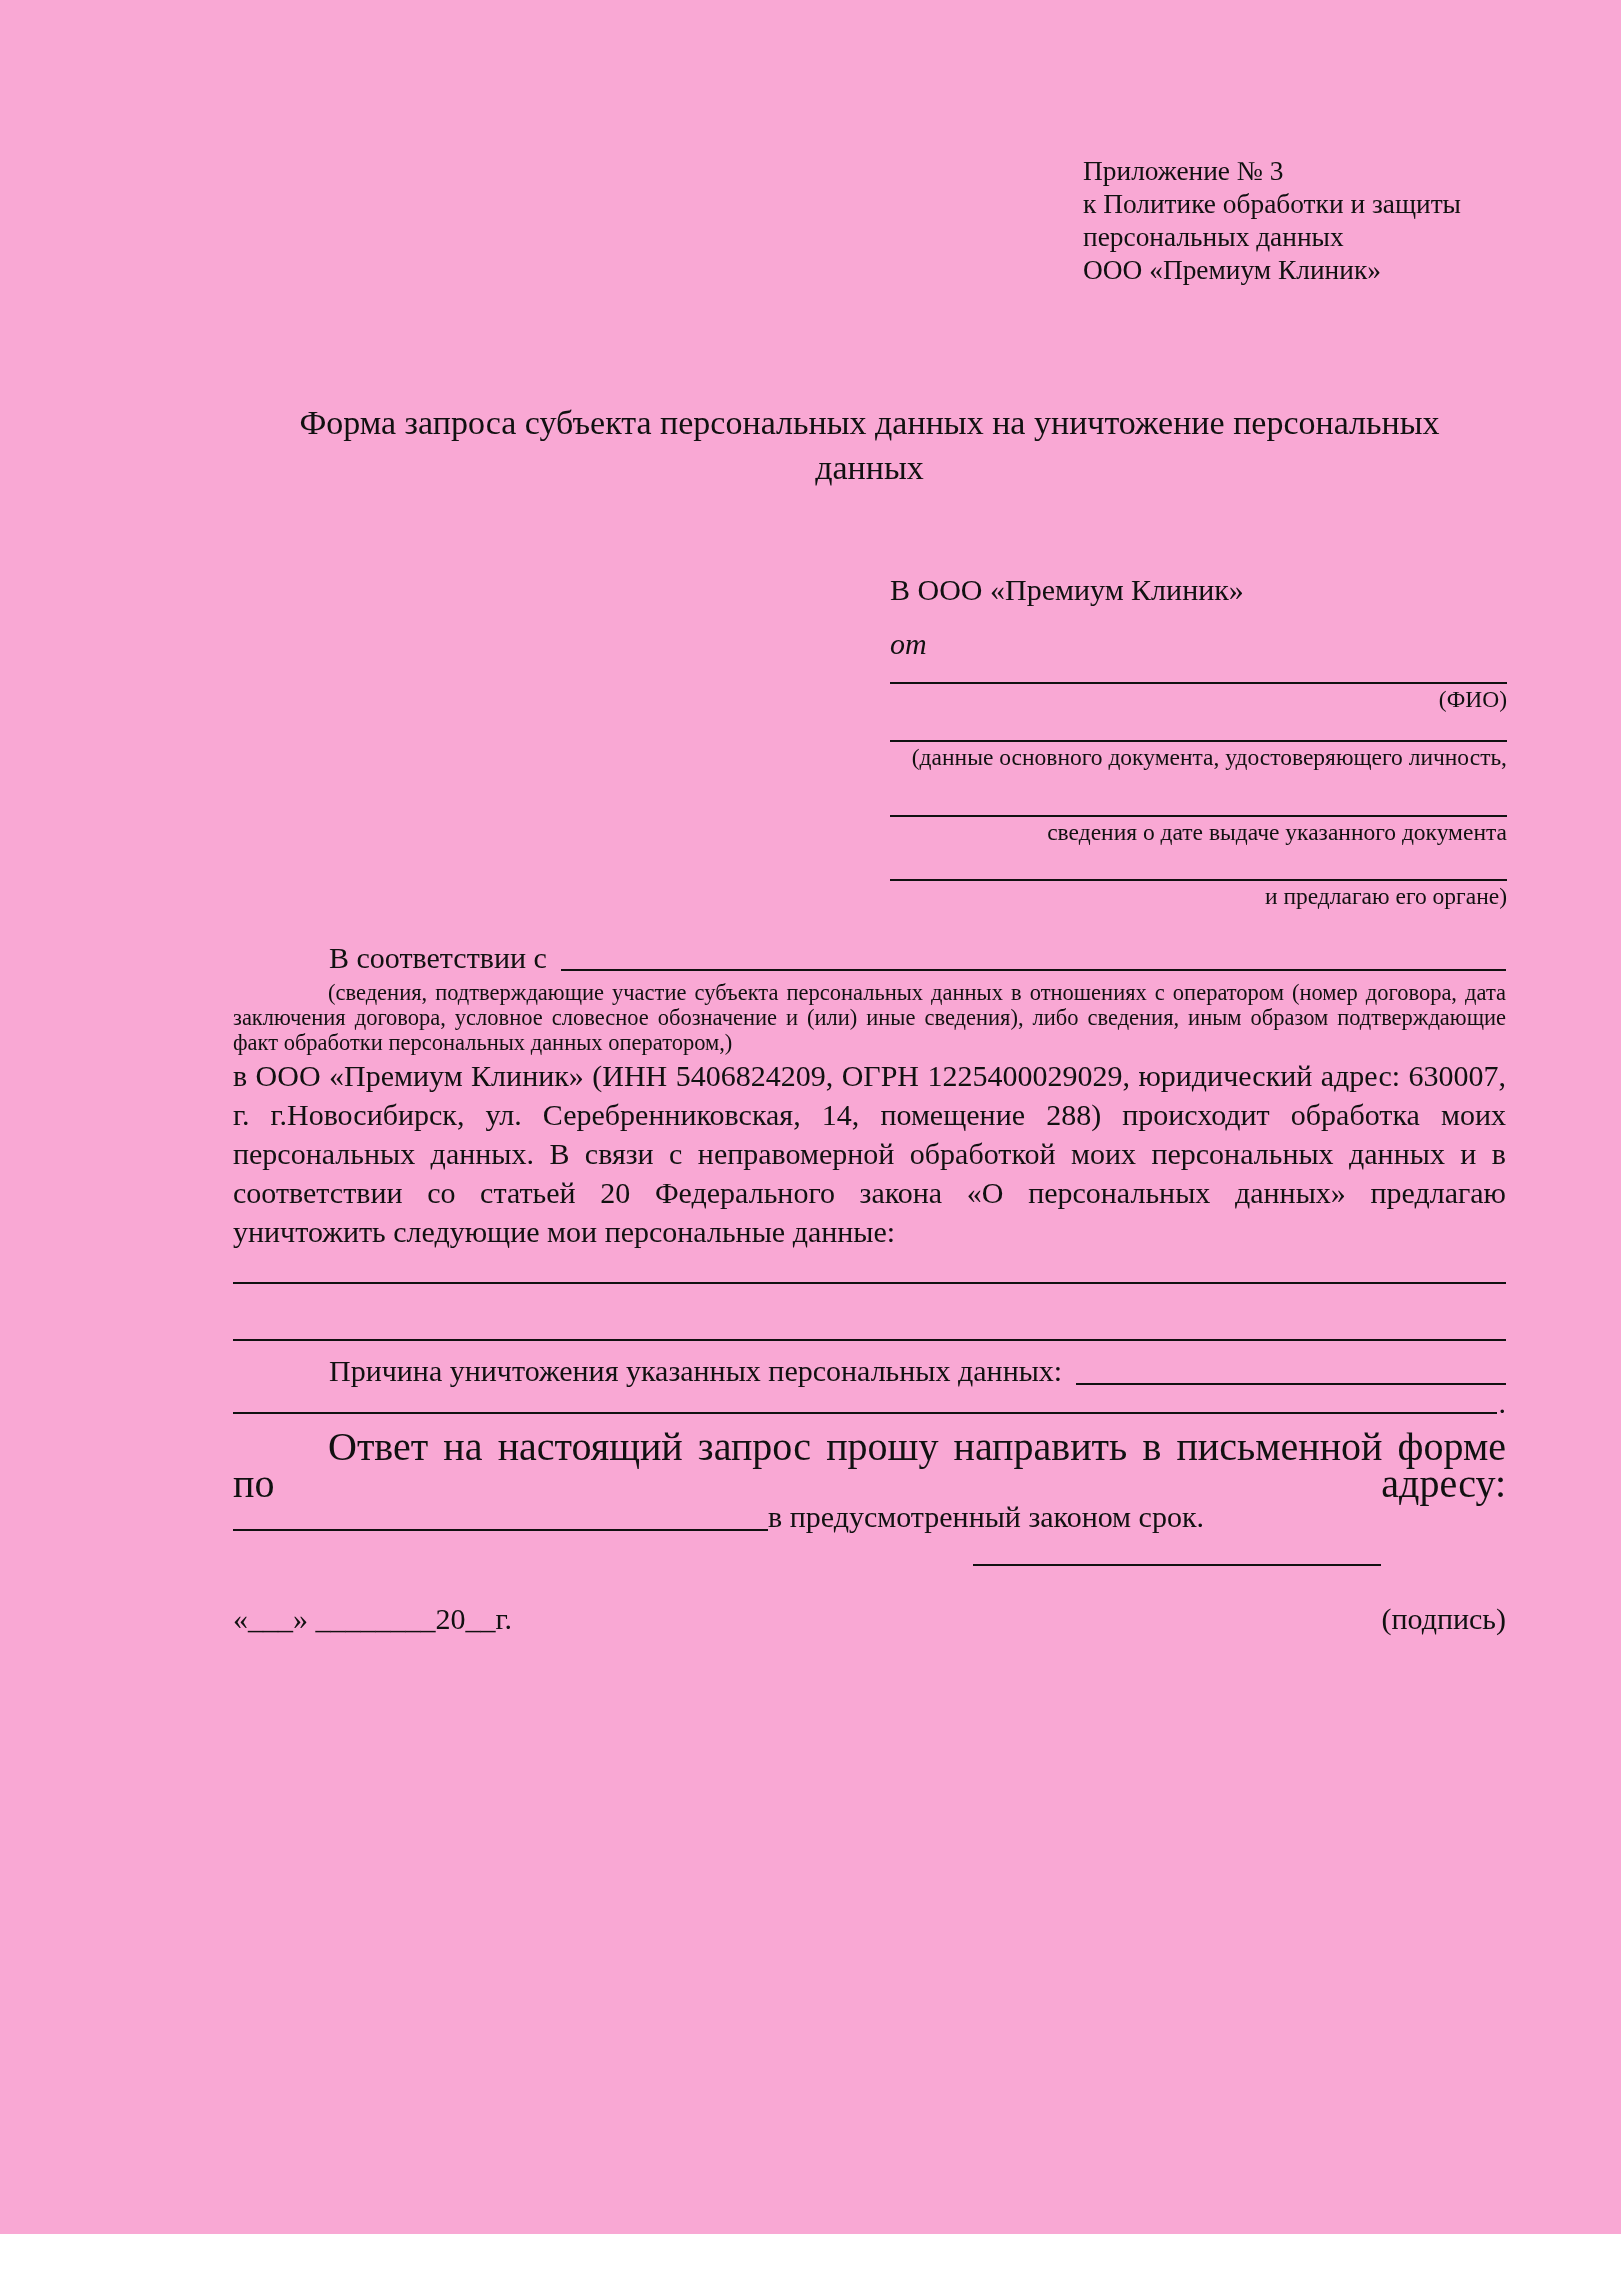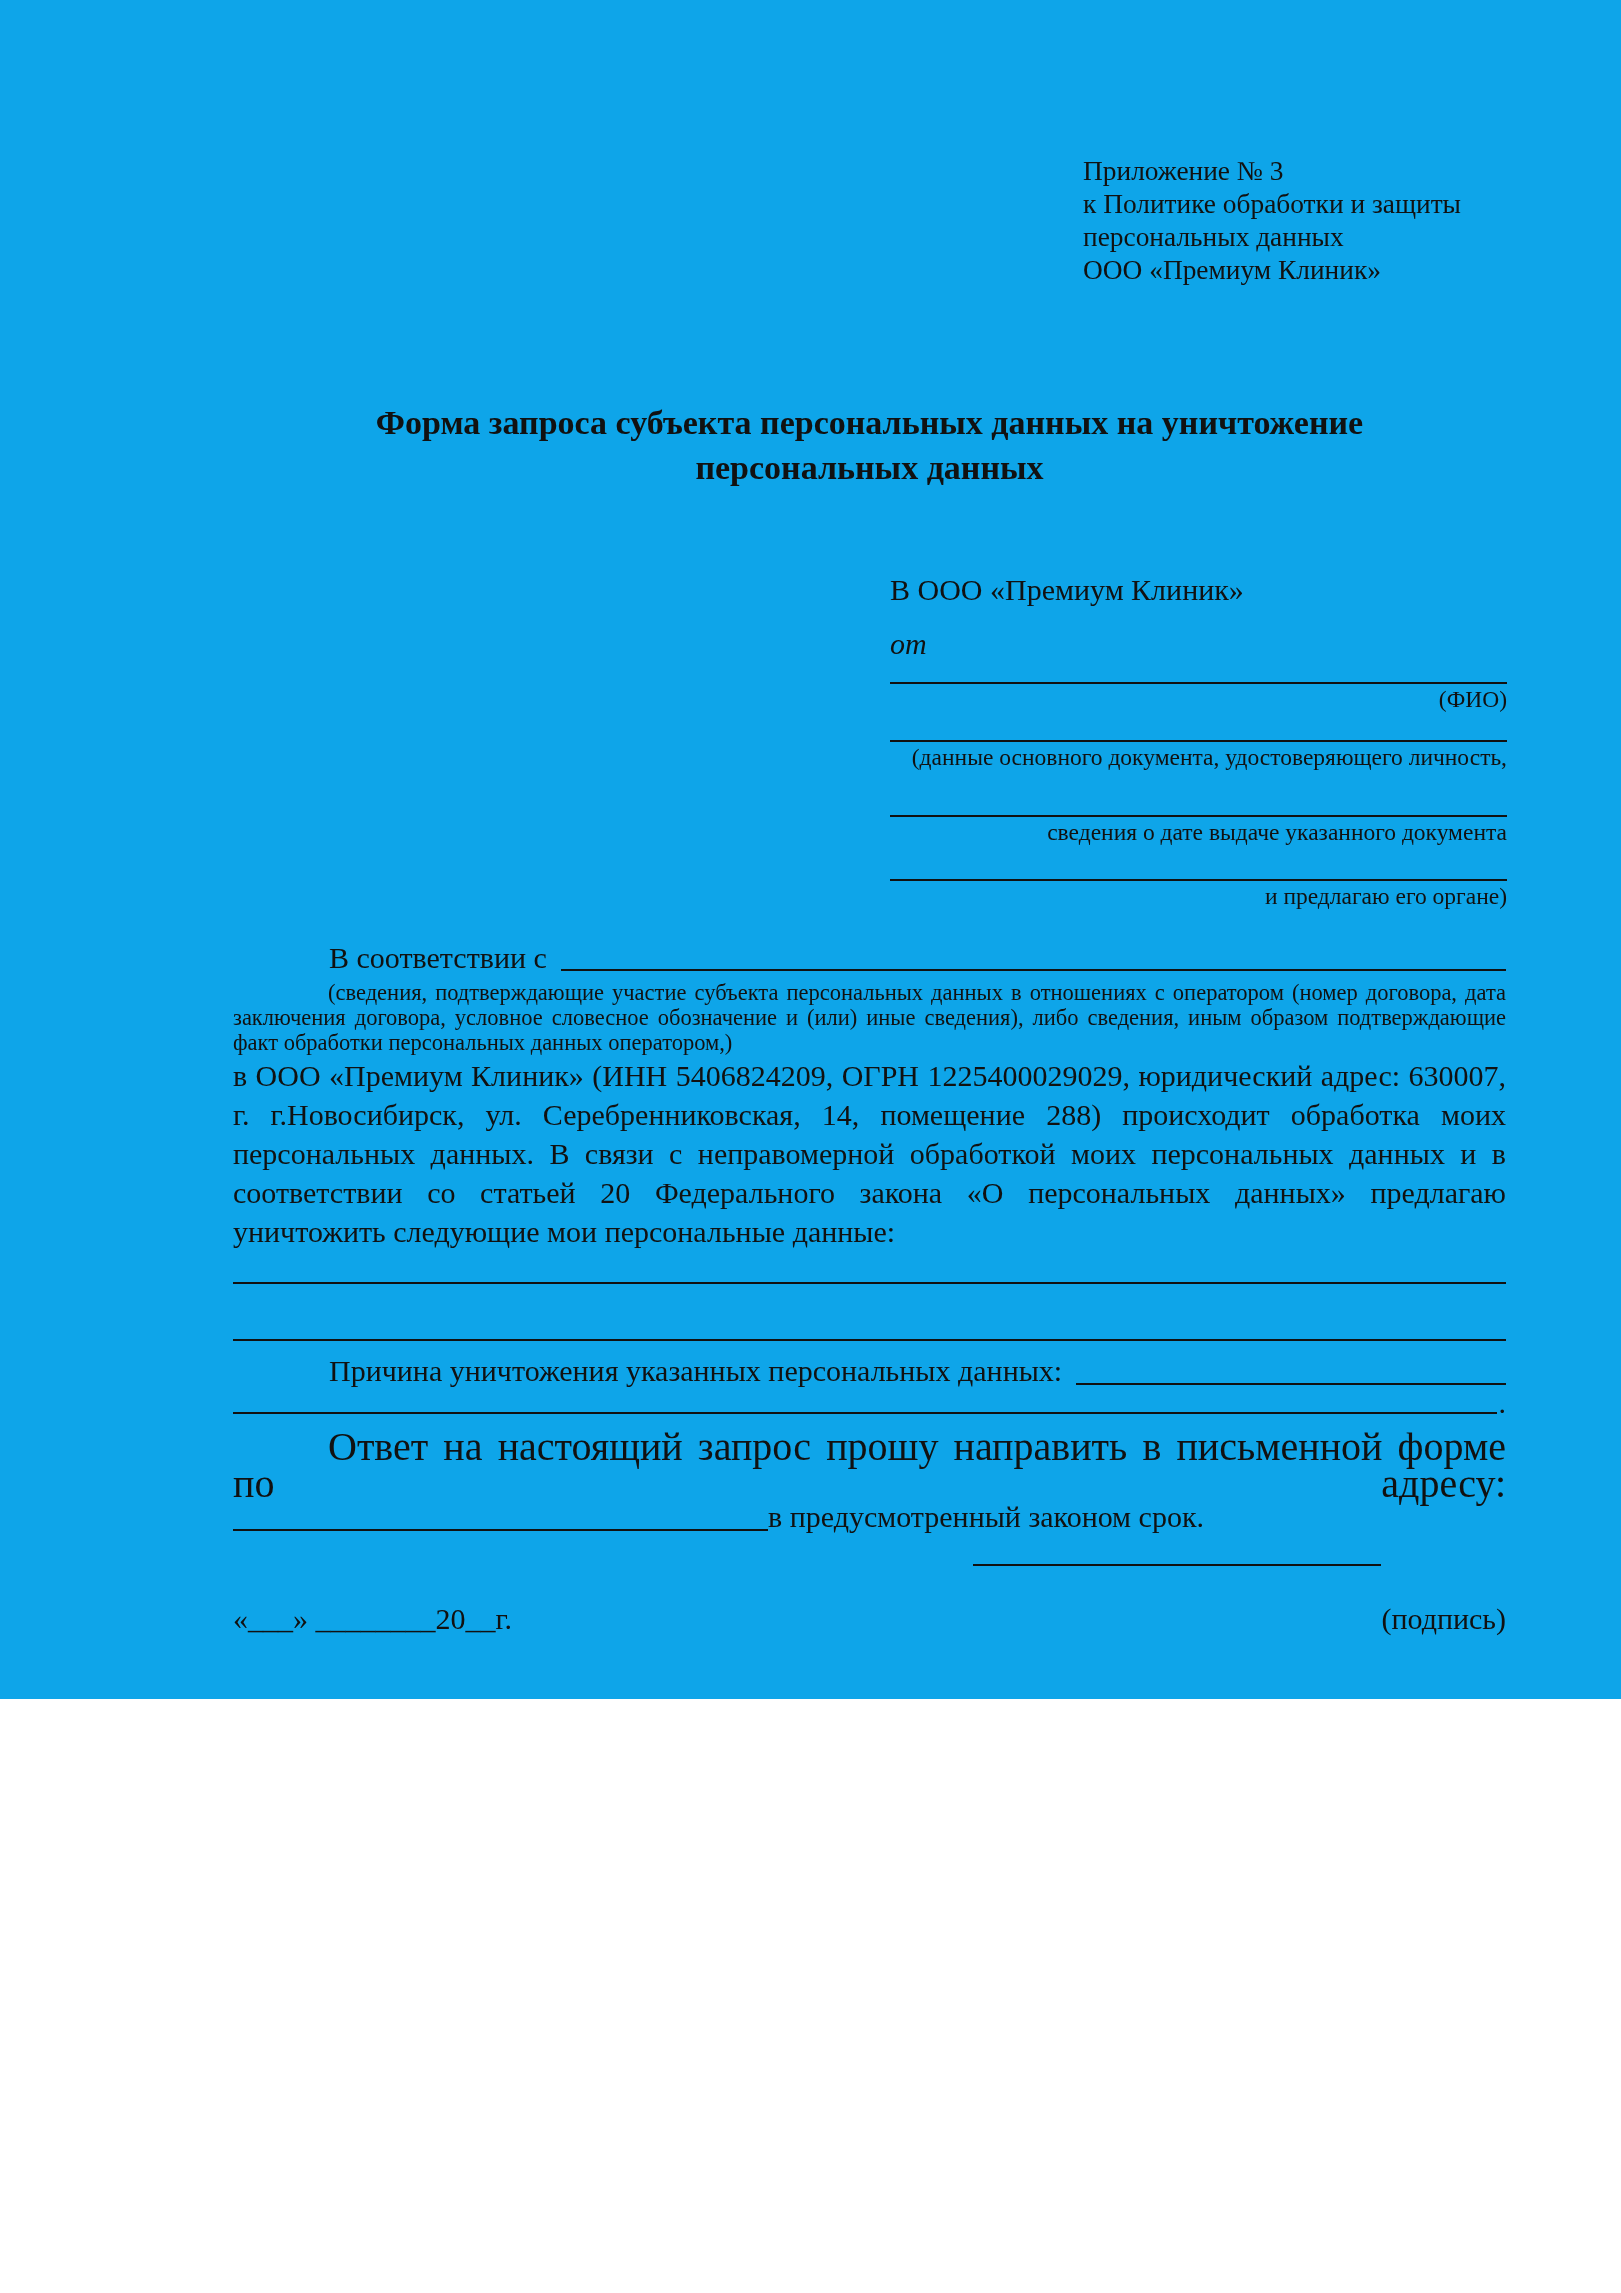--- a/index.html
+++ b/index.html
@@ -3,22 +3,22 @@
 <meta charset="utf-8">
 <style>
   html, body {
     margin: 0;
     padding: 0;
     background: #ffffff;
   }
   .page {
     position: relative;
     width: 1621px;
-    height: 1699px;
-    background: #0ea5e9;
+    height: 2234px;
+    background: #f9a8d4;
     color: #111111;
     font-family: "Liberation Serif", "DejaVu Serif", serif;
     overflow: hidden;
   }
   
   .header-block {
     position: absolute;
     left: 1083px;
     top: 155px;
     width: 431px;
@@ -32,21 +32,21 @@
     left: 233px;
     top: 400px;
     width: 1273px;
     text-align: center;
   }
   .title {
     margin: 0 auto;
     max-width: 1196px;
     font-size: 34px;
     line-height: 45px;
-    font-weight: bold;
+    font-weight: normal;
   }
   
   .recipient {
     position: absolute;
     left: 890px;
     top: 571px;
     width: 617px;
     font-size: 30px;
     line-height: 37px;
   }

